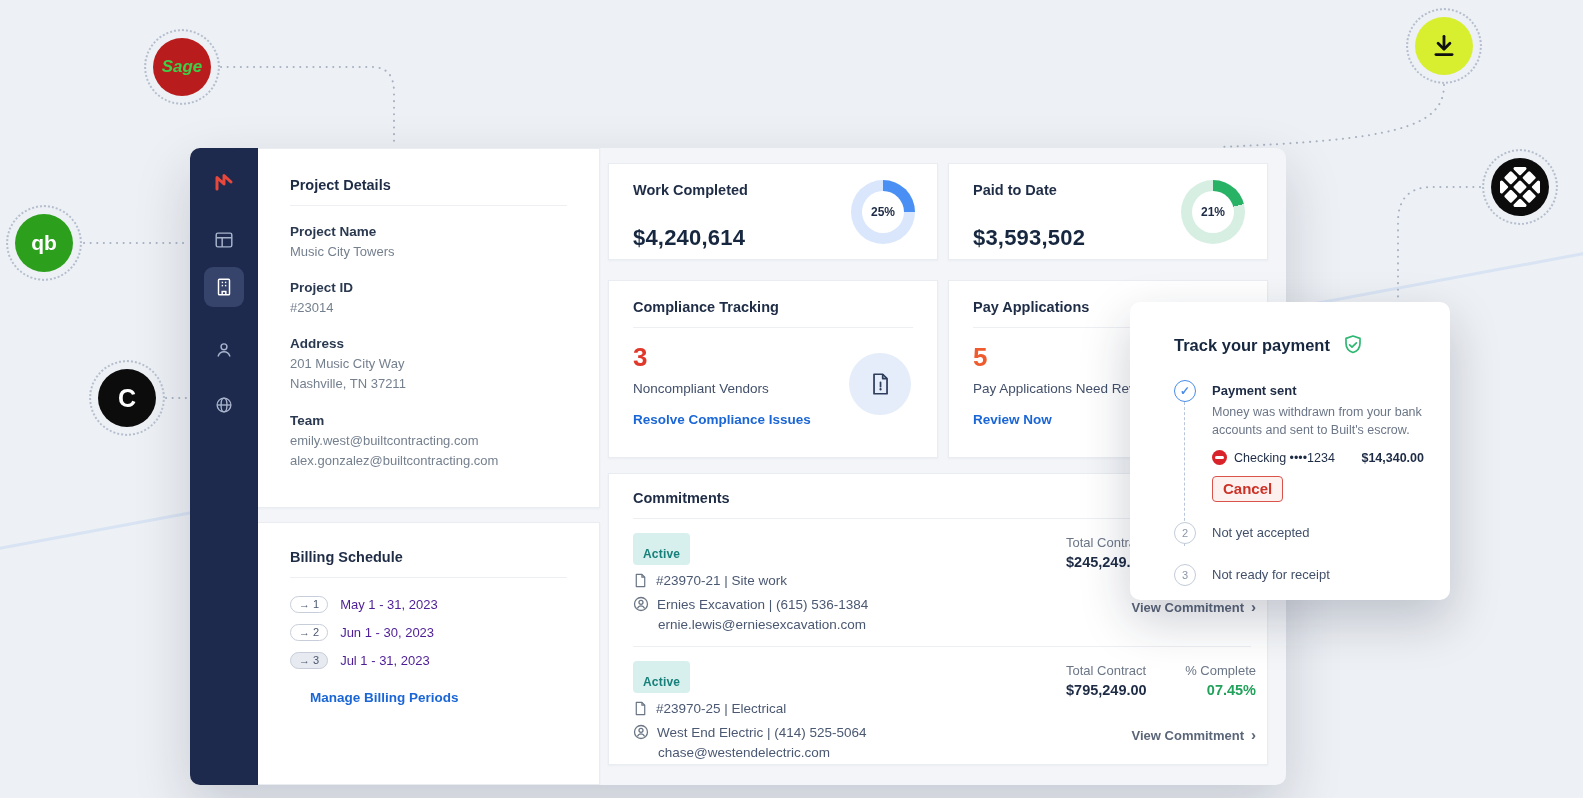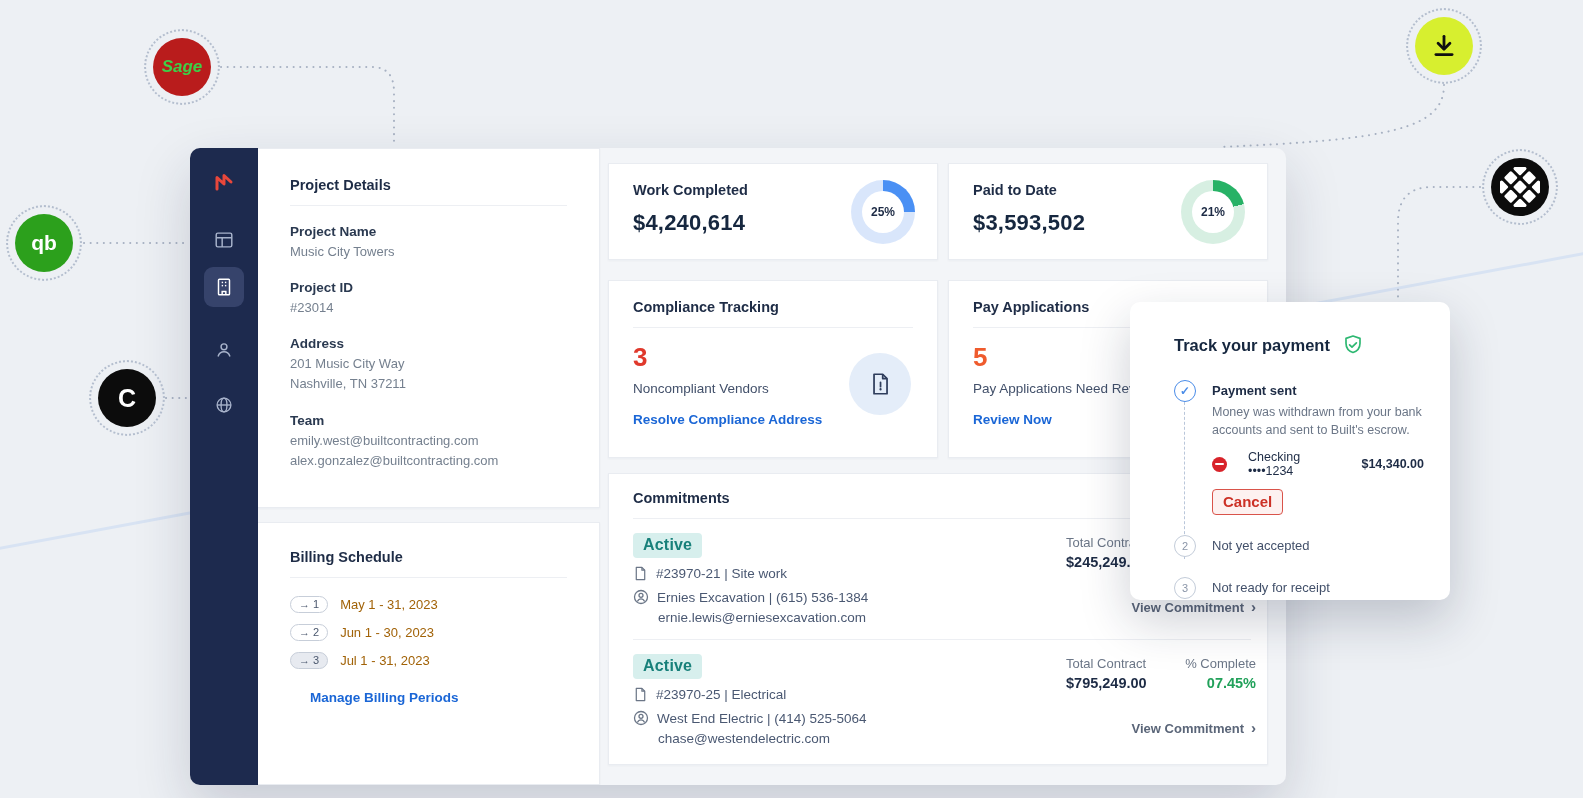--- a/index.html
+++ b/index.html
@@ -35,28 +35,28 @@
   
   .pd-card { left:68px; top:0; width:342px; height:360px; border-left:none; padding:28px 32px 0; }
   .bs-card { left:68px; top:374px; width:342px; height:263px; border-left:none; padding:26px 32px 0; }
   .field { margin-top:18px; }
   .f-label { font-size:13.5px; font-weight:bold; color:#2a3950; }
   .f-line { display:block; font-size:13px; color:#75markdown8090; color:#75808f; line-height:1.55; margin-top:3px; }
   .bs-row { display:flex; align-items:center; gap:12px; height:20px; margin-bottom:8px; }
   .pill { display:inline-flex; align-items:center; gap:3px; border:1px solid #c7ced9; border-radius:10px;
           padding:1px 8px 2px; font-size:11px; color:#4a576d; background:#fff; cursor:pointer; }
   .pill.filled { background:#e7eaf0; }
-  .bs-range { font-size:13px; color:#a16207; }
+  .bs-range { font-size:13px; color:#4c1d95; }
   .blue-link { font-size:13.5px; font-weight:bold; color:#1a66d6; cursor:pointer; display:inline-block; }
 
   
   .stat-card { padding:18px 24px 0; height:97px; }
   .stat-work { left:418px; top:15px; width:330px; }
   .stat-paid { left:758px; top:15px; width:320px; }
-  .money { margin-top:12px; font-size:22px; font-weight:bold; color:#16273f; letter-spacing:.2px; }
+  .money { margin-top:27px; font-size:22px; font-weight:bold; color:#16273f; letter-spacing:.2px; }
   .donut { position:absolute; right:22px; top:16px; width:64px; height:64px; border-radius:50%;
            background:conic-gradient(var(--c) calc(var(--p)*1%), var(--t) 0); }
   .donut::before { content:""; position:absolute; inset:11px; background:#fff; border-radius:50%; }
   .donut-label { position:absolute; inset:0; display:flex; align-items:center; justify-content:center;
                  font-size:12px; font-weight:bold; color:#1d2b45; }
 
   
   .mid-card { padding:18px 24px 0; height:178px; top:132px; }
   .comp-card { left:418px; width:330px; }
   .pay-card { left:758px; width:320px; }
@@ -64,22 +64,22 @@
   .num-red { color:#e0392c; } .num-orange { color:#ef5b2d; }
   .mid-label { margin-top:8px; font-size:13.5px; color:#42506a; }
   .mid-link { margin-top:16px; }
   .icon-bubble { position:absolute; right:26px; top:72px; width:62px; height:62px; border-radius:50%;
                  background:#e4edf9; display:flex; align-items:center; justify-content:center; }
 
   
   .commit-card { left:418px; top:325px; width:660px; height:292px; padding:16px 16px 0 24px; }
   .c-row { position:relative; padding:14px 0 14px; }
   .c-row.bordered { border-bottom:1px solid #edeff3; }
-  .badge { display:inline-block; background:#d7efed; color:#18807a; font-size:16px; font-weight:bold;
-           padding:3px 10px 4px; border-radius:4px; letter-spacing:.2px; }
+  .badge { display:inline-block; background:#d7efed; color:#18807a; font-size:12px; font-weight:bold;
+           padding:14px 10px 4px; border-radius:4px; letter-spacing:.2px; }
   .c-line { display:flex; align-items:center; gap:8px; margin-top:8px; font-size:13.5px; color:#4a5872; }
   .c-line.indent { padding-left:25px; }
   .c-right { position:absolute; left:433px; top:16px; width:190px; }
   .tot-grid { display:flex; justify-content:space-between; }
   .t-label { font-size:13px; color:#6b7687; }
   .t-value { margin-top:4px; font-size:14.5px; font-weight:bold; color:#1d2b45; }
   .t-green { color:#21a15a; }
   .t-col2 { text-align:right; }
   .view-link { margin-top:28px; text-align:right; font-size:13px; color:#5a6578; font-weight:bold; cursor:pointer; }
   .chev { margin-left:7px; color:#5a6578; font-size:15px; }
@@ -92,21 +92,21 @@
   .steps { position:relative; margin-top:24px; }
   .steps::before { content:""; position:absolute; left:10px; top:12px; bottom:40px; border-left:1.5px dashed #b9c6da; }
   .step { display:flex; gap:16px; margin-bottom:20px; position:relative; }
   .step-circle { flex:0 0 22px; width:22px; height:22px; border-radius:50%; background:#fff; z-index:1;
                  display:flex; align-items:center; justify-content:center; font-size:11px; }
   .sc-blue { border:1.5px solid #4a8ce8; color:#4a8ce8; font-weight:bold; font-size:12px; }
   .sc-gray { border:1.5px solid #c3ccd9; color:#8a95a8; }
   .step-title { font-size:13px; font-weight:bold; color:#1d2b45; padding-top:3px; }
   .step-title.plain { font-weight:normal; color:#42506a; padding-top:3px; }
   .step-desc { margin-top:5px; font-size:12.5px; color:#6b7687; line-height:1.45; width:212px; }
-  .bank-row { display:flex; align-items:center; gap:21px; margin-top:11px; width:212px; }
+  .bank-row { display:flex; align-items:center; gap:7px; margin-top:11px; width:212px; }
   .bank-dot { width:15px; height:15px; border-radius:50%; background:#d8232a; position:relative; flex:0 0 15px; }
   .bank-dot::after { content:""; position:absolute; left:3px; right:3px; top:6px; height:2.5px; background:#fff; border-radius:2px; }
   .bank-acct { font-size:12.5px; color:#1d2b45; }
   .bank-amt { margin-left:auto; font-size:12.5px; font-weight:bold; color:#1d2b45; }
   .cancel-btn { display:inline-block; margin-top:11px; padding:3px 10px 4px; font-size:15px; font-weight:bold;
                 color:#cc3126; background:#fdf1f0; border:1px solid #d9534a; border-radius:4px; cursor:pointer; }
 
   svg.icon { display:block; }
 </style>
 </head>
@@ -286,21 +286,21 @@
       <div class="donut" style="--p: 21; --c: #27b266; --t: #d7efe2;">
         <span class="donut-label">21%</span>
       </div>
     </div>
 
     <div class="card mid-card comp-card">
       <div class="card-title">Compliance Tracking</div>
       <div class="divider"></div>
       <div class="big-num num-red">3</div>
       <div class="mid-label">Noncompliant Vendors</div>
-      <span class="blue-link mid-link">Resolve Compliance Address</span>
+      <span class="blue-link mid-link">Resolve Compliance Issues</span>
       <div class="icon-bubble">
         <svg class="icon" width="26" height="26" viewBox="0 0 24 24">
           <g fill="none" stroke="#2e3d5c" stroke-width="1.6" stroke-linejoin="round">
             <path d="M6.5 3h8l4 4v14h-12z"></path>
               <path d="M14.5 3v4h4"></path>
               <line x1="12.5" y1="10.5" x2="12.5" y2="14.5" stroke-linecap="round"></line>
               <line x1="12.5" y1="16.8" x2="12.5" y2="17" stroke-linecap="round" stroke-width="2"></line>
           </g>
         </svg>
       </div>

